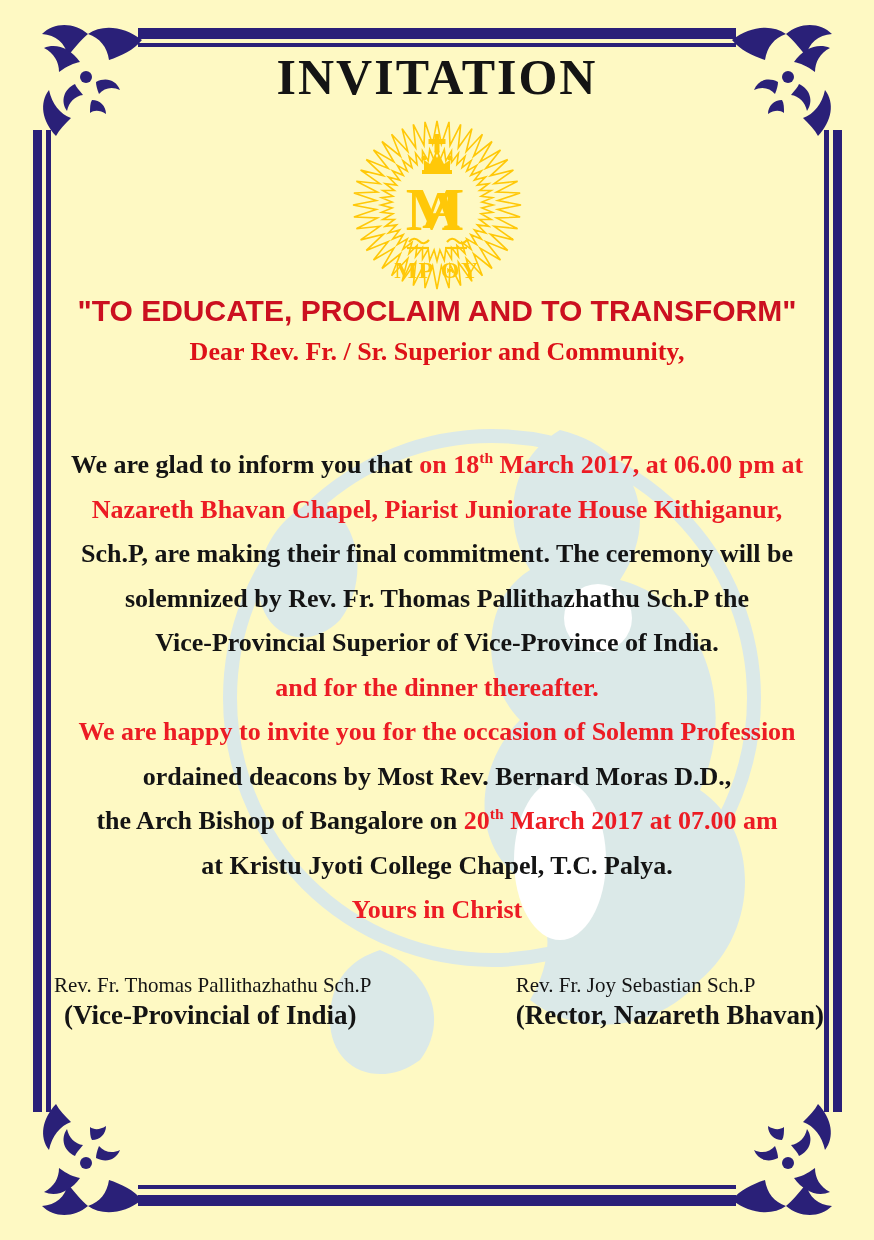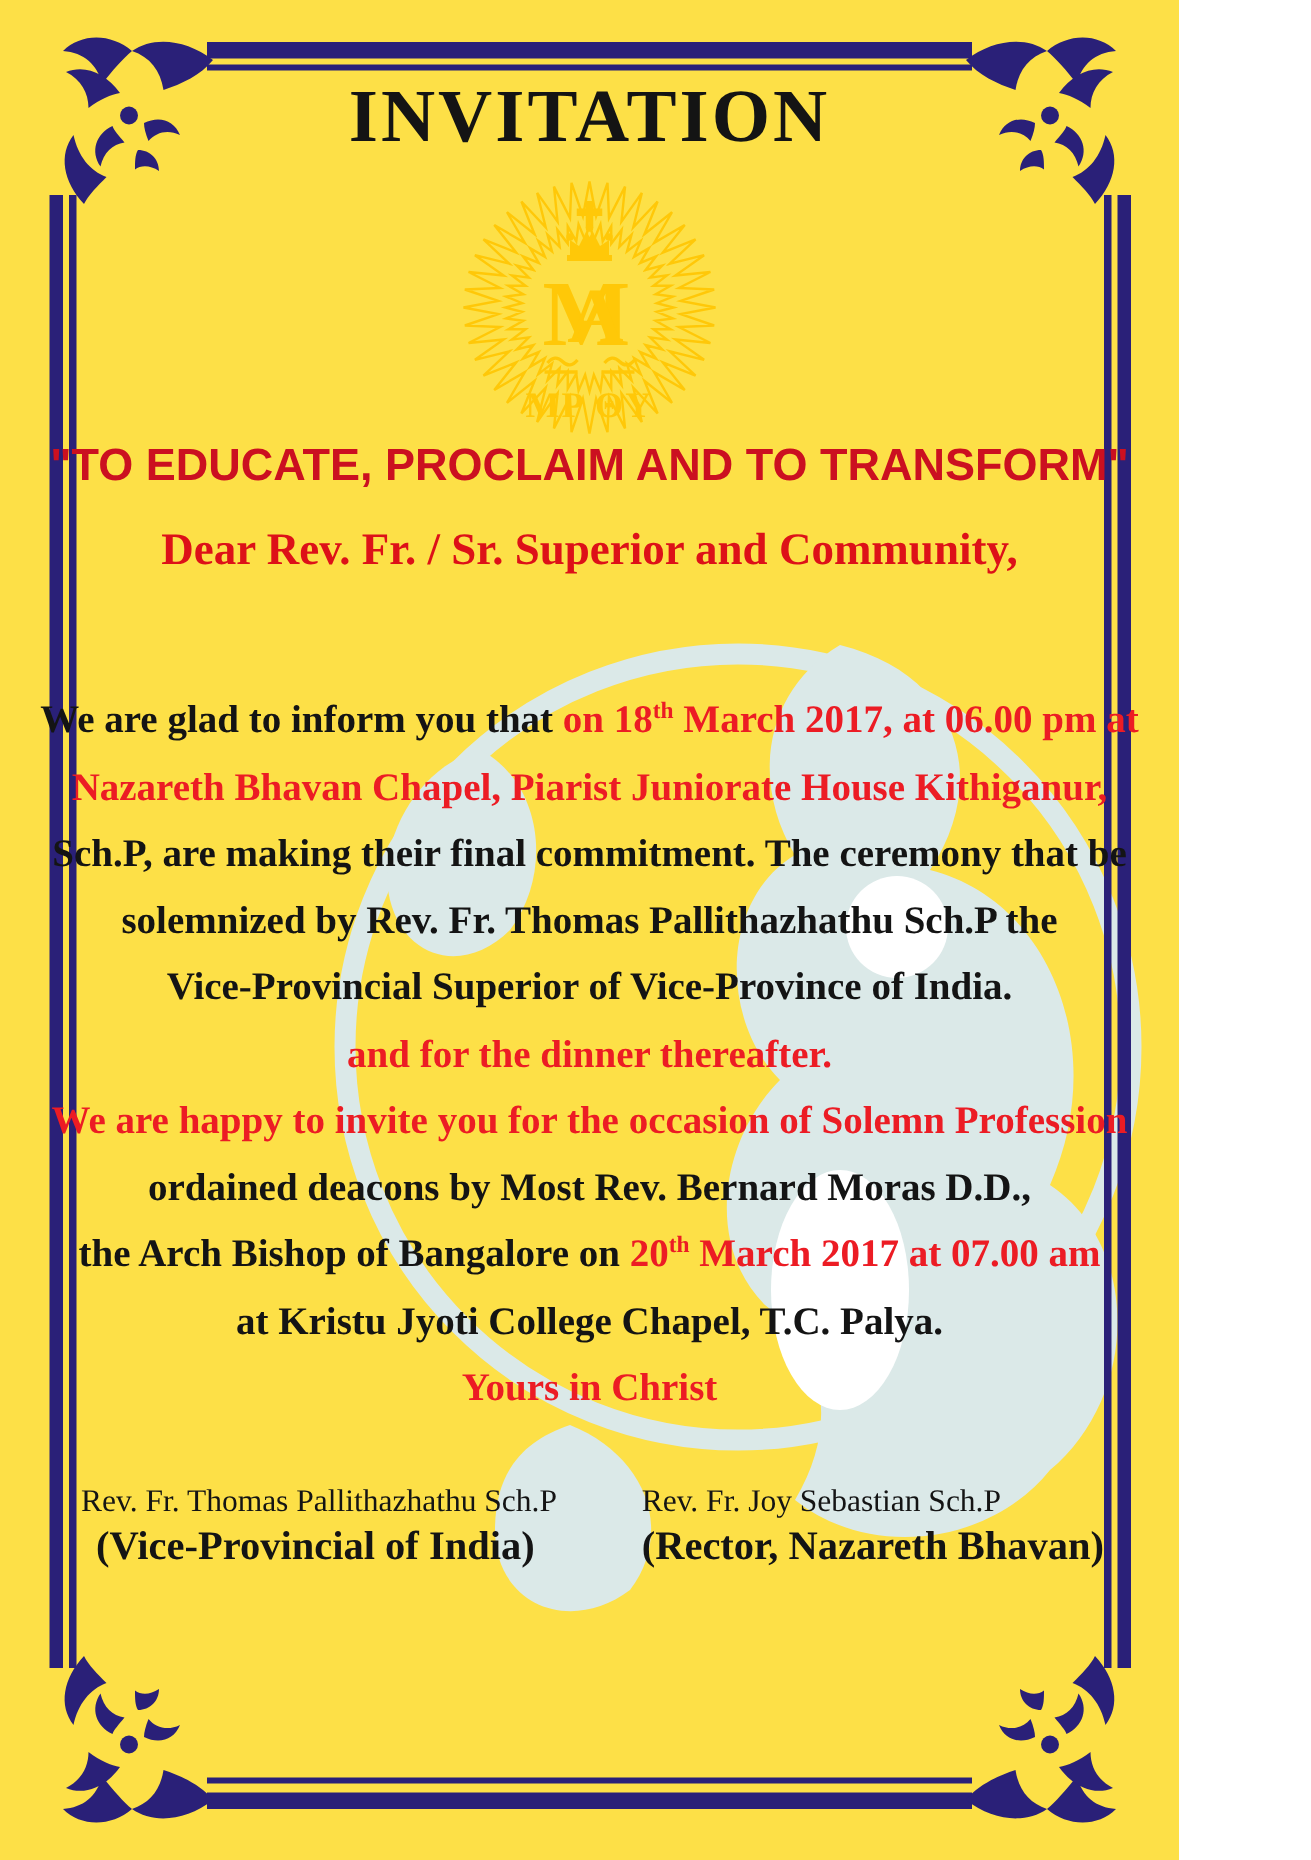--- a/index.html
+++ b/index.html
@@ -1,16 +1,16 @@
 <!DOCTYPE html>
 <html style="--border-navy: #2A2078; --emblem-gold: #FFC808; --motto-red: #CB1020; --salutation-red: #DD1118; --body-red: #EC1C24; --ink: #141414; --watermark-teal: #DBE9E8;"><head>
 <meta charset="utf-8">
 <style>
   html,body{margin:0;padding:0;background:#ffffff;}
-  .page{position:relative;width:786px;height:1240px;background:#fde047;overflow:hidden;
+  .page{position:relative;width:874px;height:1240px;background:#fef9c3;overflow:hidden;
         font-family:"Liberation Serif","DejaVu Serif",serif;}
   
   .watermark{position:absolute;left:0;top:0;width:874px;height:1240px;z-index:1;}
   .wm-stroke{stroke:var(--watermark-teal);fill:none;}
   .wm-fill{fill:var(--watermark-teal);}
   
   .bar{position:absolute;background:var(--border-navy);z-index:2;}
   .bar-top-outer{left:138px;right:138px;top:28px;height:11px;}
   .bar-top-inner{left:138px;right:138px;top:43px;height:4px;}
   .bar-bottom-inner{left:138px;right:138px;bottom:51px;height:4px;}
@@ -27,21 +27,21 @@
   
   .content{position:absolute;inset:0;z-index:3;text-align:center;}
   .title{margin:48px 0 0;font-size:50px;line-height:58px;font-weight:bold;
          letter-spacing:2px;color:var(--ink);}
   .emblem{display:block;margin:2px auto 0;}
   .emblem text{font-family:"Liberation Serif","DejaVu Serif",serif;font-weight:bold;}
   .gold-fill{fill:var(--emblem-gold);}
   .gold-stroke{stroke:var(--emblem-gold);fill:none;}
   .motto{margin-top:-2px;line-height:40px;font-size:30px;font-weight:bold;
          font-family:"Liberation Sans","DejaVu Sans",sans-serif;color:var(--motto-red);}
-  .salutation{margin-top:18px;line-height:36px;font-size:30px;font-weight:bold;
+  .salutation{margin-top:3px;line-height:36px;font-size:26px;font-weight:bold;
               color:var(--salutation-red);}
   .body-block{margin-top:73px;}
   .body-line{height:44.5px;line-height:44.5px;font-size:26px;font-weight:bold;white-space:nowrap;}
   .body-line sup{font-size:60%;line-height:0;vertical-align:super;}
   .seg-k{color:var(--ink);}
   .seg-r{color:var(--body-red);}
   .closing{color:var(--body-red);}
   .signatures{display:flex;justify-content:space-between;align-items:flex-start;
               padding:0 50px 0 54px;margin-top:37px;text-align:left;}
   .sig-name{font-size:21px;line-height:30px;font-weight:normal;color:var(--ink);white-space:nowrap;}
@@ -131,21 +131,21 @@
       <text x="90" y="170" font-size="24" letter-spacing="1.5" text-anchor="middle" class="gold-fill">MP ΘY</text>
     </svg>
 
     <div class="motto">"TO EDUCATE, PROCLAIM AND TO TRANSFORM"</div>
 
     <div class="salutation">Dear Rev. Fr. / Sr. Superior and Community,</div>
 
     <div class="body-block">
         <div class="body-line"><span class="seg-k">We are glad to inform you that </span><span class="seg-r">on 18</span><sup class="seg-r">th</sup><span class="seg-r"> March 2017, at 06.00 pm at</span></div>
         <div class="body-line"><span class="seg-r">Nazareth Bhavan Chapel, Piarist Juniorate House Kithiganur,</span></div>
-        <div class="body-line"><span class="seg-k">Sch.P, are making their final commitment. The ceremony that be</span></div>
+        <div class="body-line"><span class="seg-k">Sch.P, are making their final commitment. The ceremony will be</span></div>
         <div class="body-line"><span class="seg-k">solemnized by Rev. Fr. Thomas Pallithazhathu Sch.P the</span></div>
         <div class="body-line"><span class="seg-k">Vice-Provincial Superior of Vice-Province of India.</span></div>
         <div class="body-line"><span class="seg-r">and for the dinner thereafter.</span></div>
         <div class="body-line"><span class="seg-r">We are happy to invite you for the occasion of Solemn Profession</span></div>
         <div class="body-line"><span class="seg-k">ordained deacons by Most Rev. Bernard Moras D.D.,</span></div>
         <div class="body-line"><span class="seg-k">the Arch Bishop of Bangalore on </span><span class="seg-r">20</span><sup class="seg-r">th</sup><span class="seg-r"> March 2017 at 07.00 am</span></div>
         <div class="body-line"><span class="seg-k">at Kristu Jyoti College Chapel, T.C. Palya.</span></div>
       </div>
 
     <div class="body-line closing">Yours in Christ</div>

